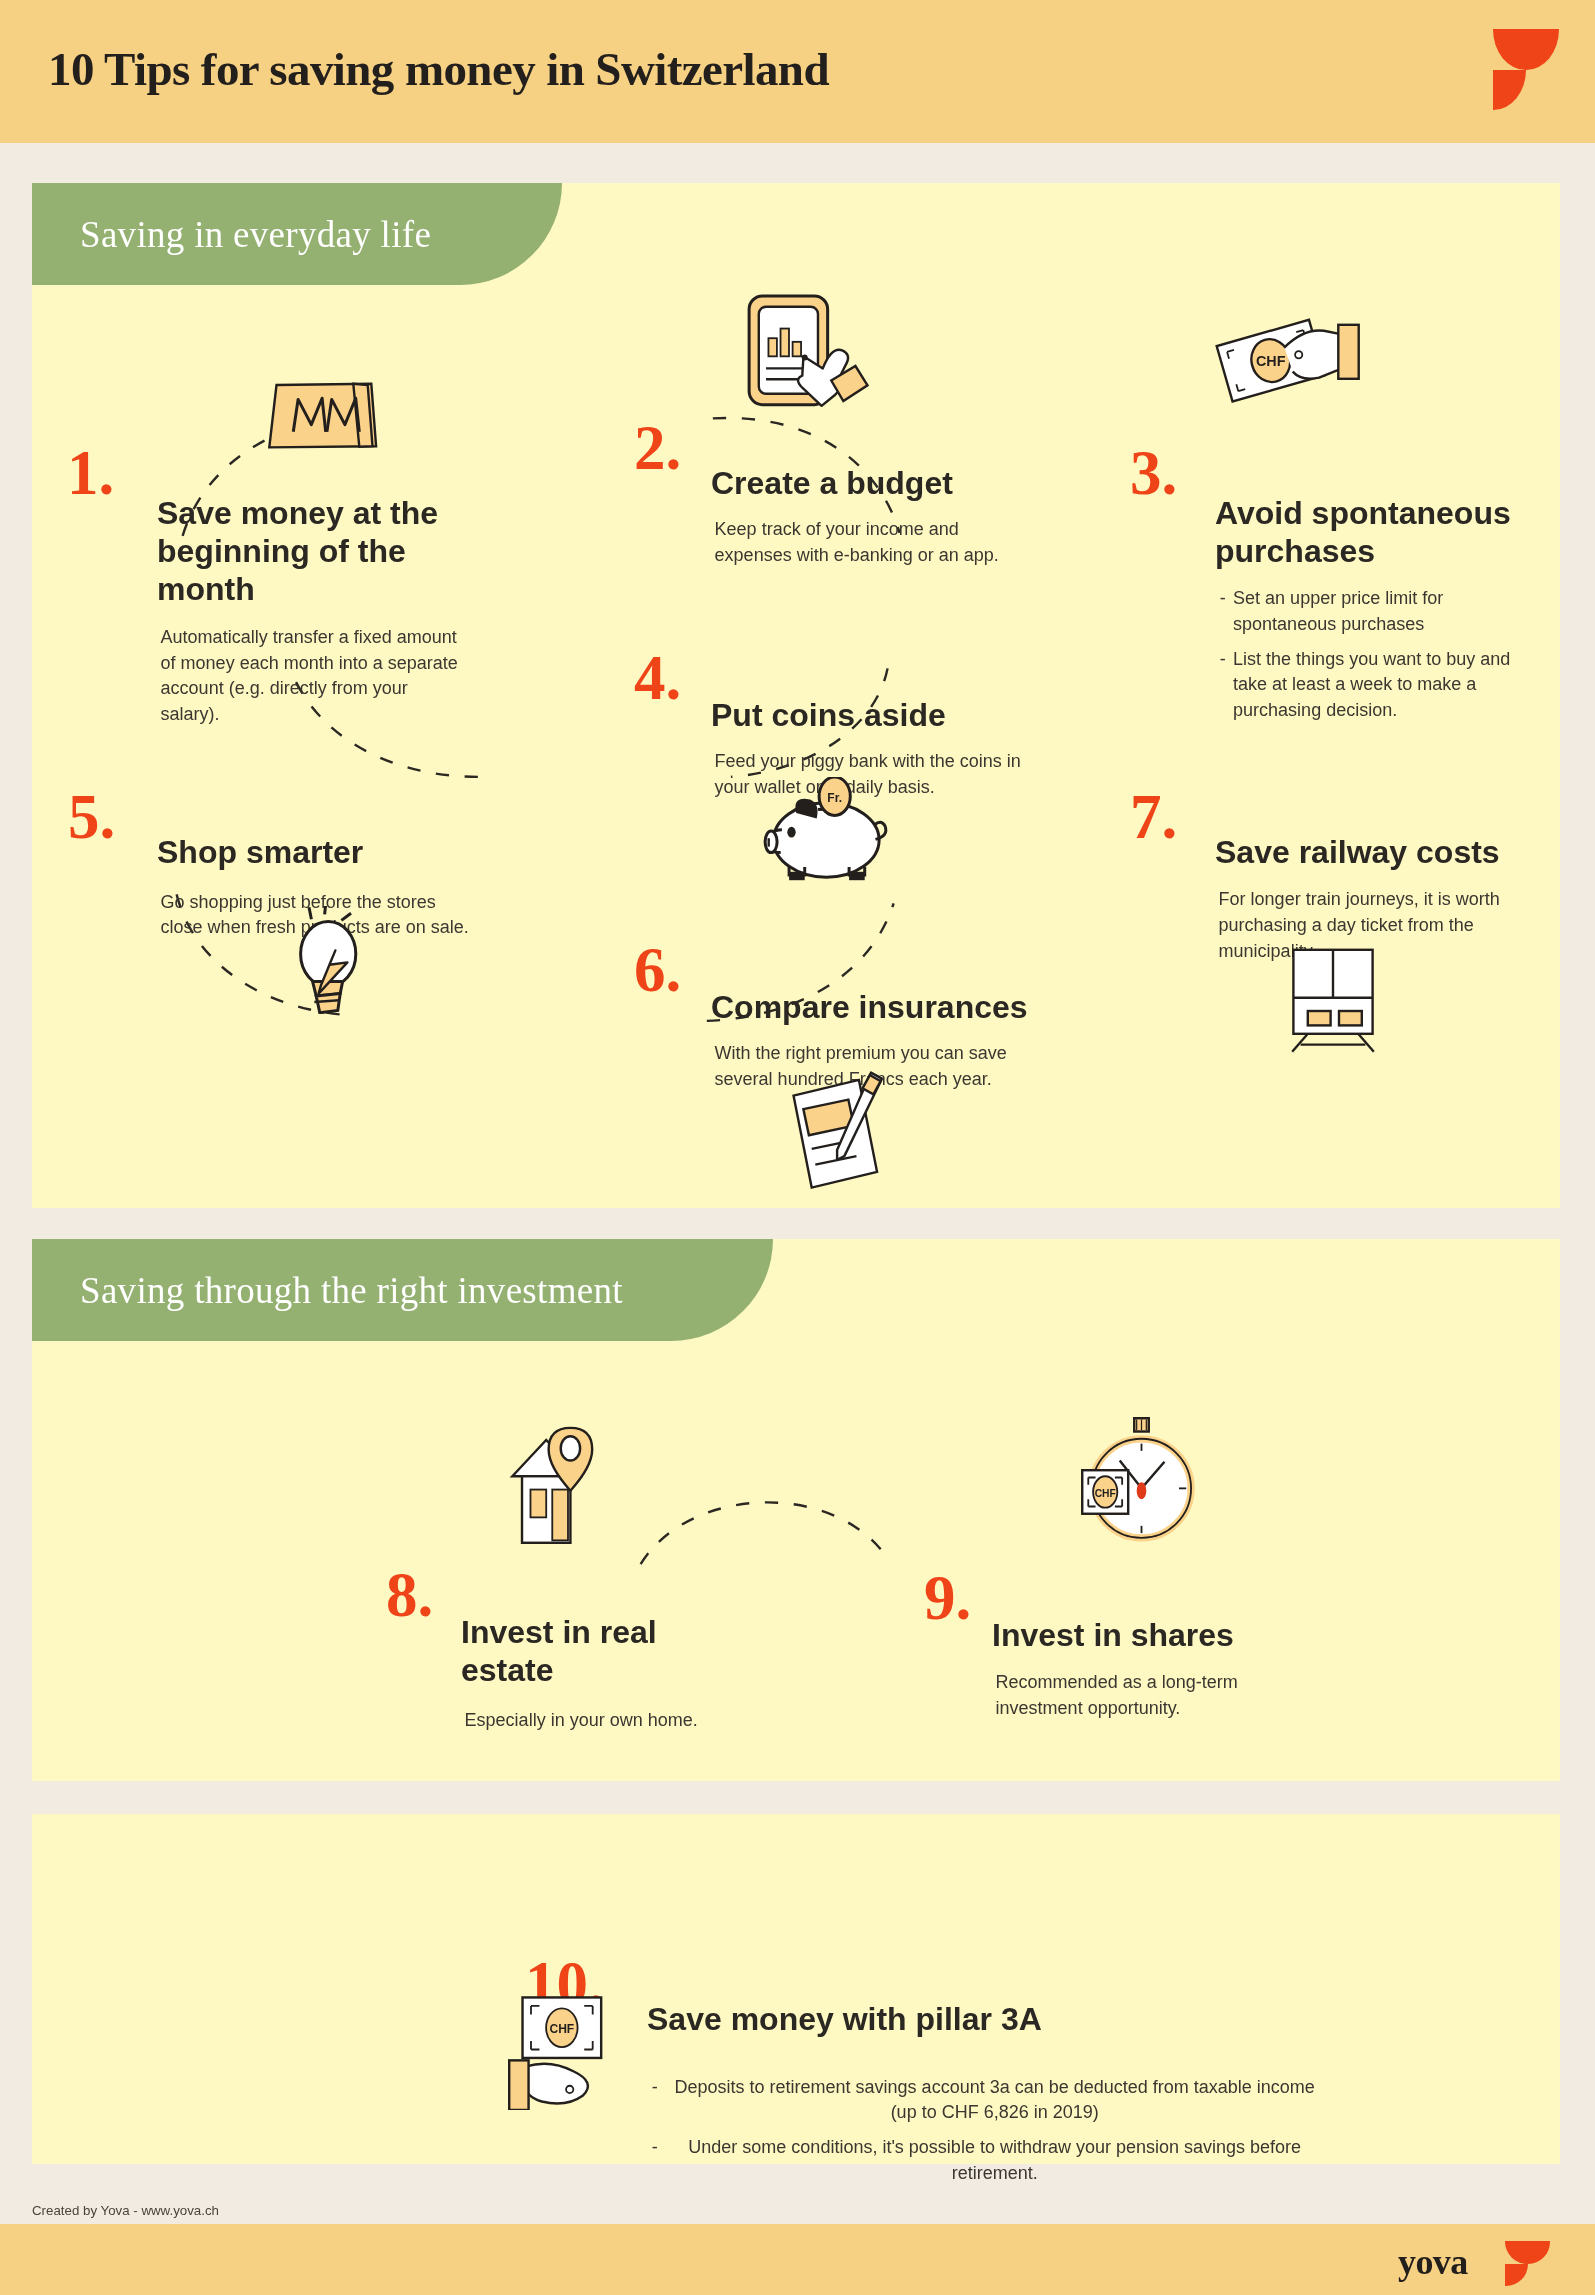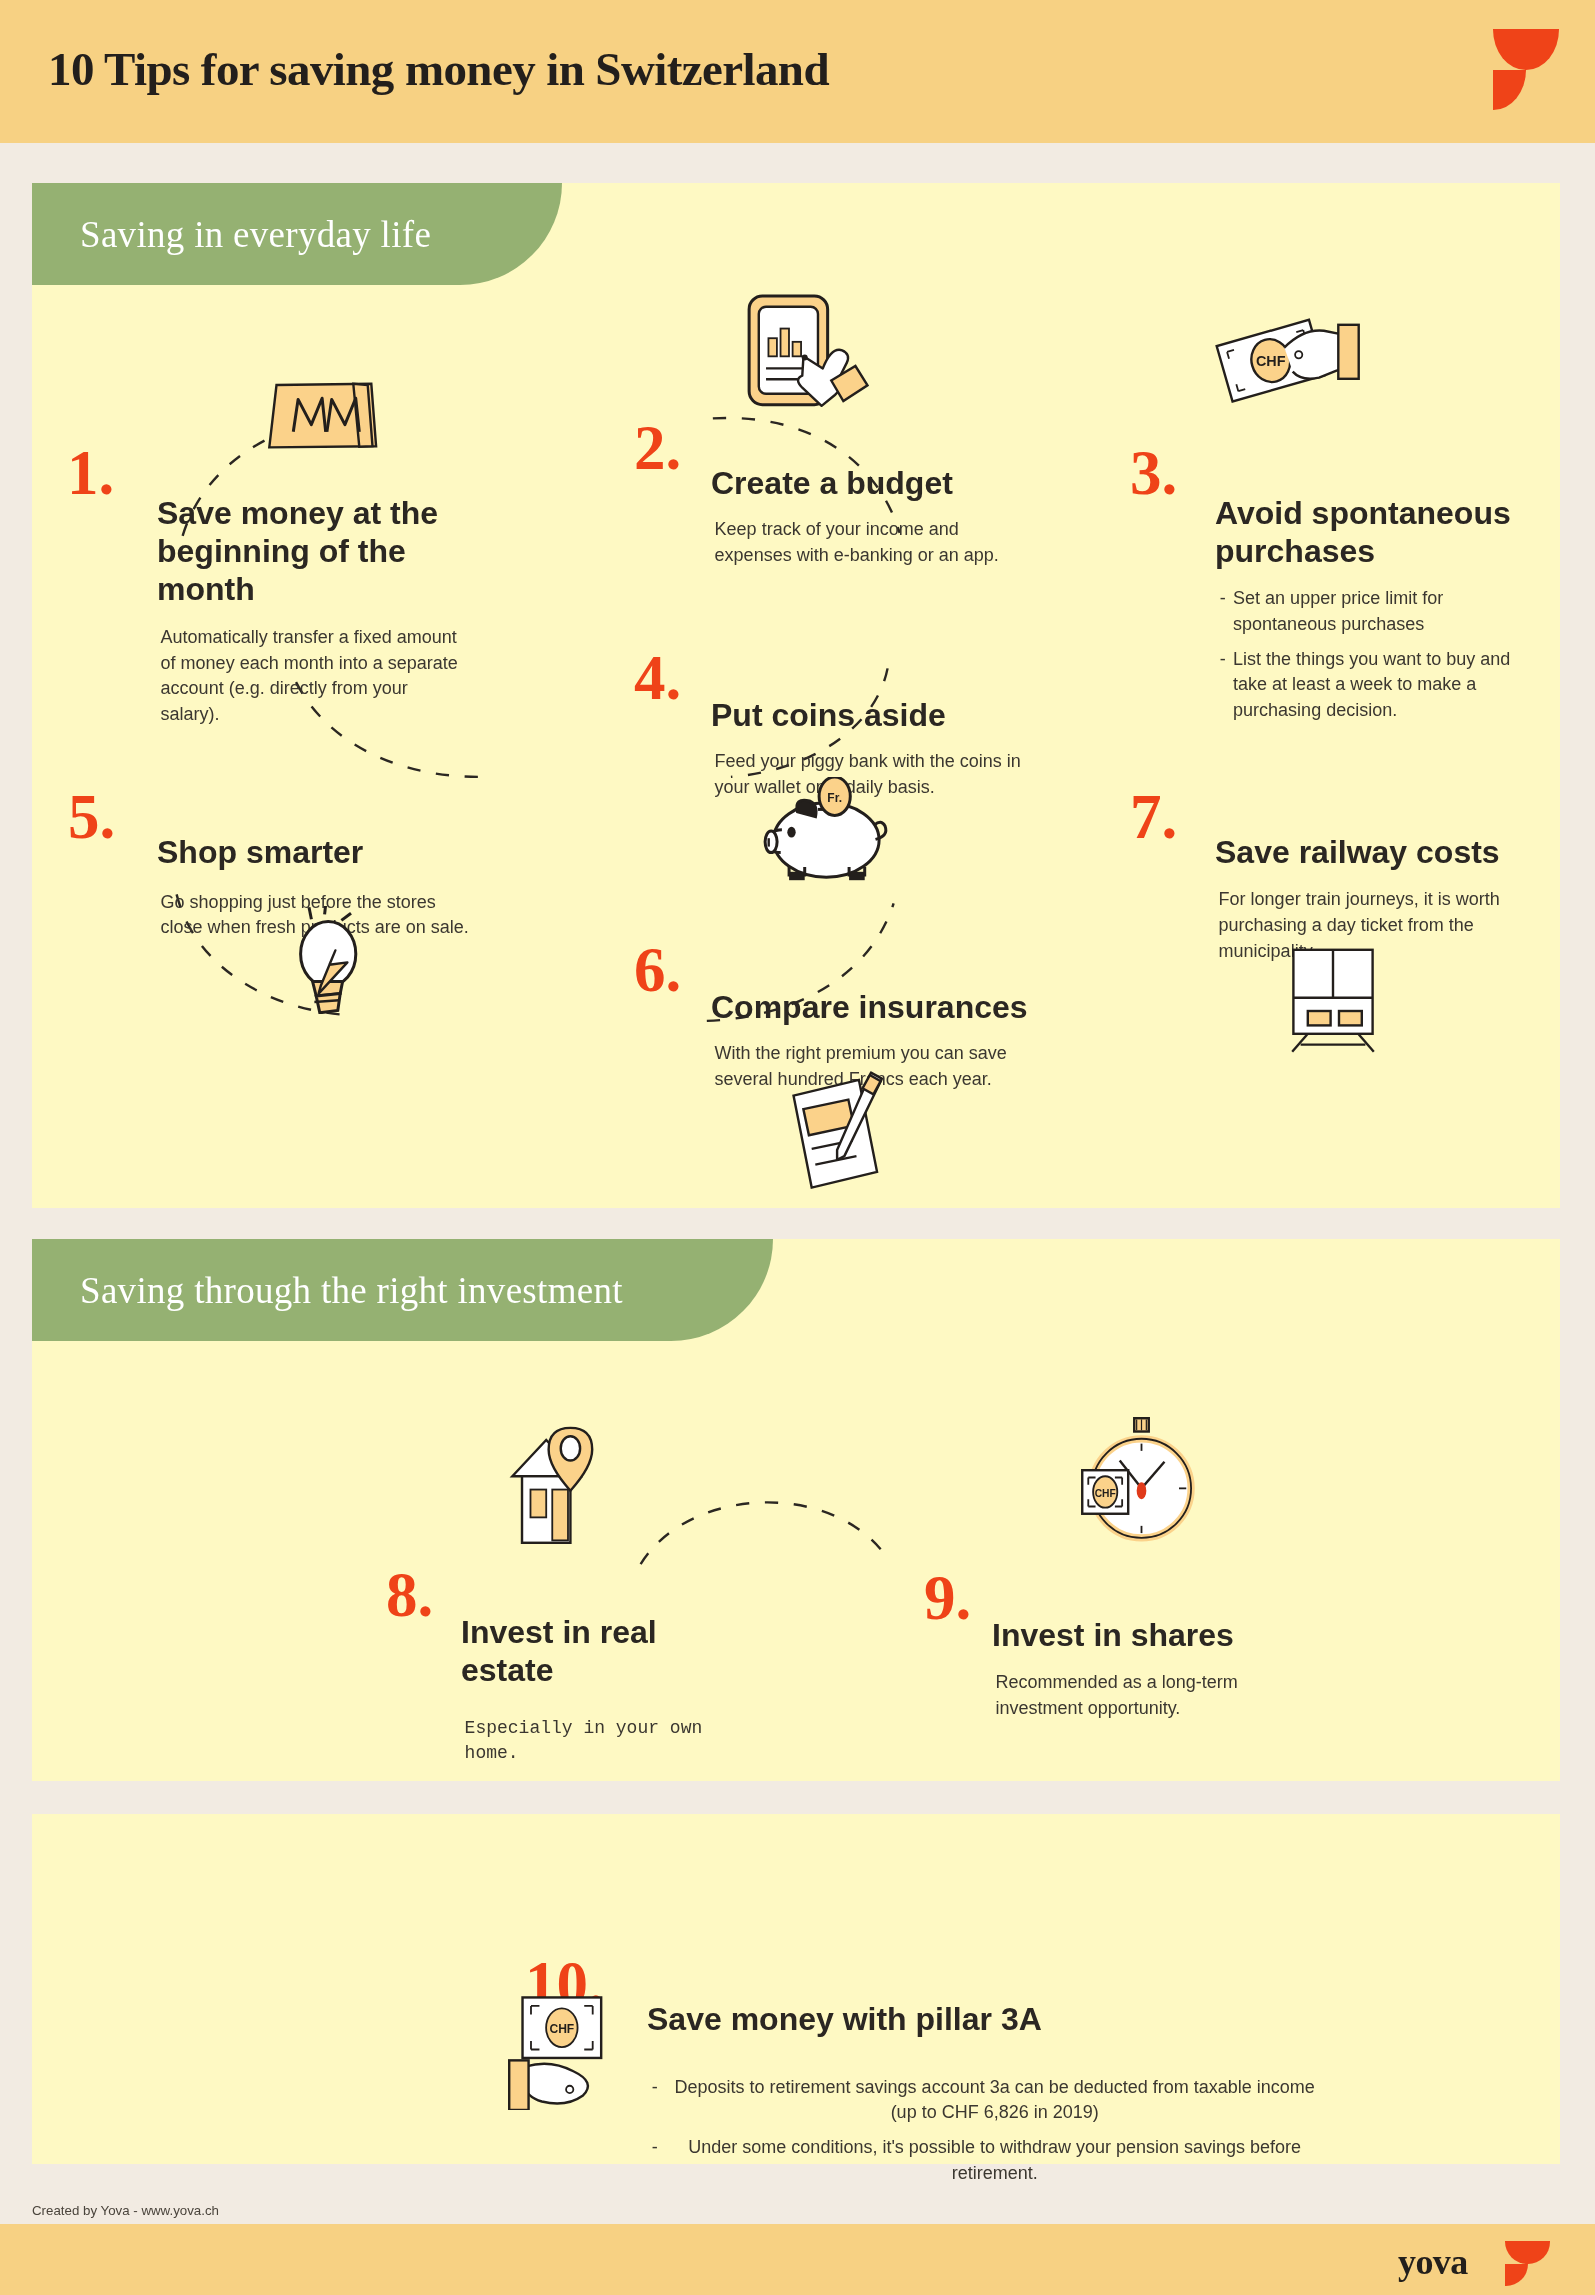--- a/index.html
+++ b/index.html
@@ -326,21 +326,21 @@
       <rect x="52" y="110" width="26" height="46" fill="#fbd28a" stroke="#231f1c" stroke-width="3"></rect>
       <rect x="88" y="110" width="26" height="84" fill="#fbd28a" stroke="#231f1c" stroke-width="3"></rect>
       <path d="M118 8 Q154 8 154 44 Q154 72 118 112 Q82 72 82 44 Q82 8 118 8 Z" fill="#fbd28a" stroke="#231f1c" stroke-width="4"></path>
       <ellipse cx="118" cy="42" rx="16" ry="20" fill="#ffffff" stroke="#231f1c" stroke-width="4"></ellipse>
     </svg>
   </div>
   <div class="tip" style="left:0; top:0; width:723px;">
     <div class="tip-num" style="left:354px; top:325px;">8.</div>
     <div class="tip-body" style="left:429px; top:337px; width:289px;">
       <div class="tip-title">Invest in real estate</div>
-      <div class="tip-desc" style="margin-top:26px;font-family:Liberation Mono, monospace;">Especially in your own home.</div>
+      <div class="tip-desc" style="margin-top:18px;">Especially in your own home.</div>
     </div>
   </div>
 
   <div class="icon" style="left:1049px; top:178px;">
     <svg width="121" height="127" viewBox="0 0 200 210">
       <rect x="88" y="2" width="24" height="22" fill="#fbd28a" stroke="#231f1c" stroke-width="4"></rect>
       <line x1="92" y1="4" x2="92" y2="22" stroke="#231f1c" stroke-width="2"></line>
       <line x1="100" y1="4" x2="100" y2="22" stroke="#231f1c" stroke-width="2"></line>
       <line x1="108" y1="4" x2="108" y2="22" stroke="#231f1c" stroke-width="2"></line>
       <circle cx="100" cy="118" r="82" fill="#ffffff" stroke="#fbd28a" stroke-width="12"></circle>

